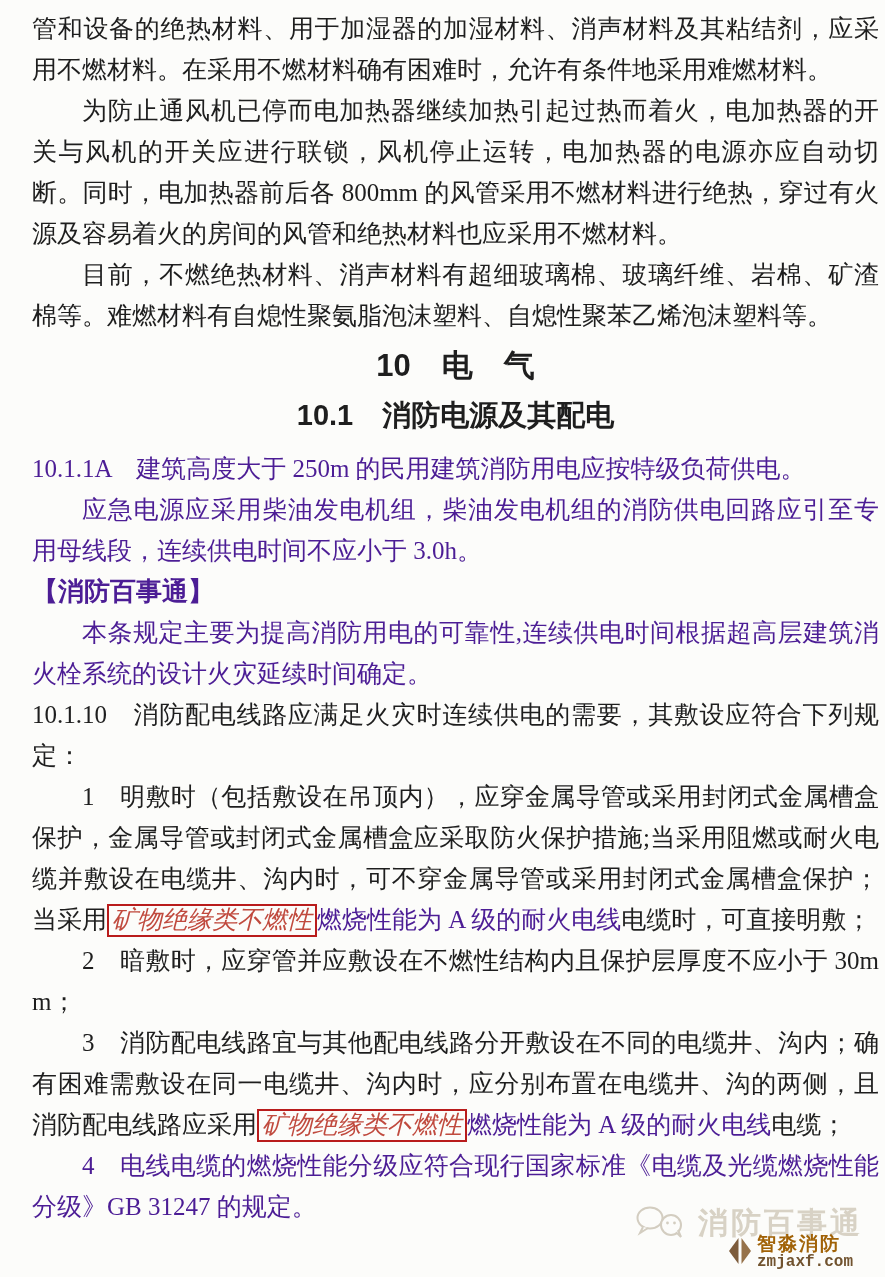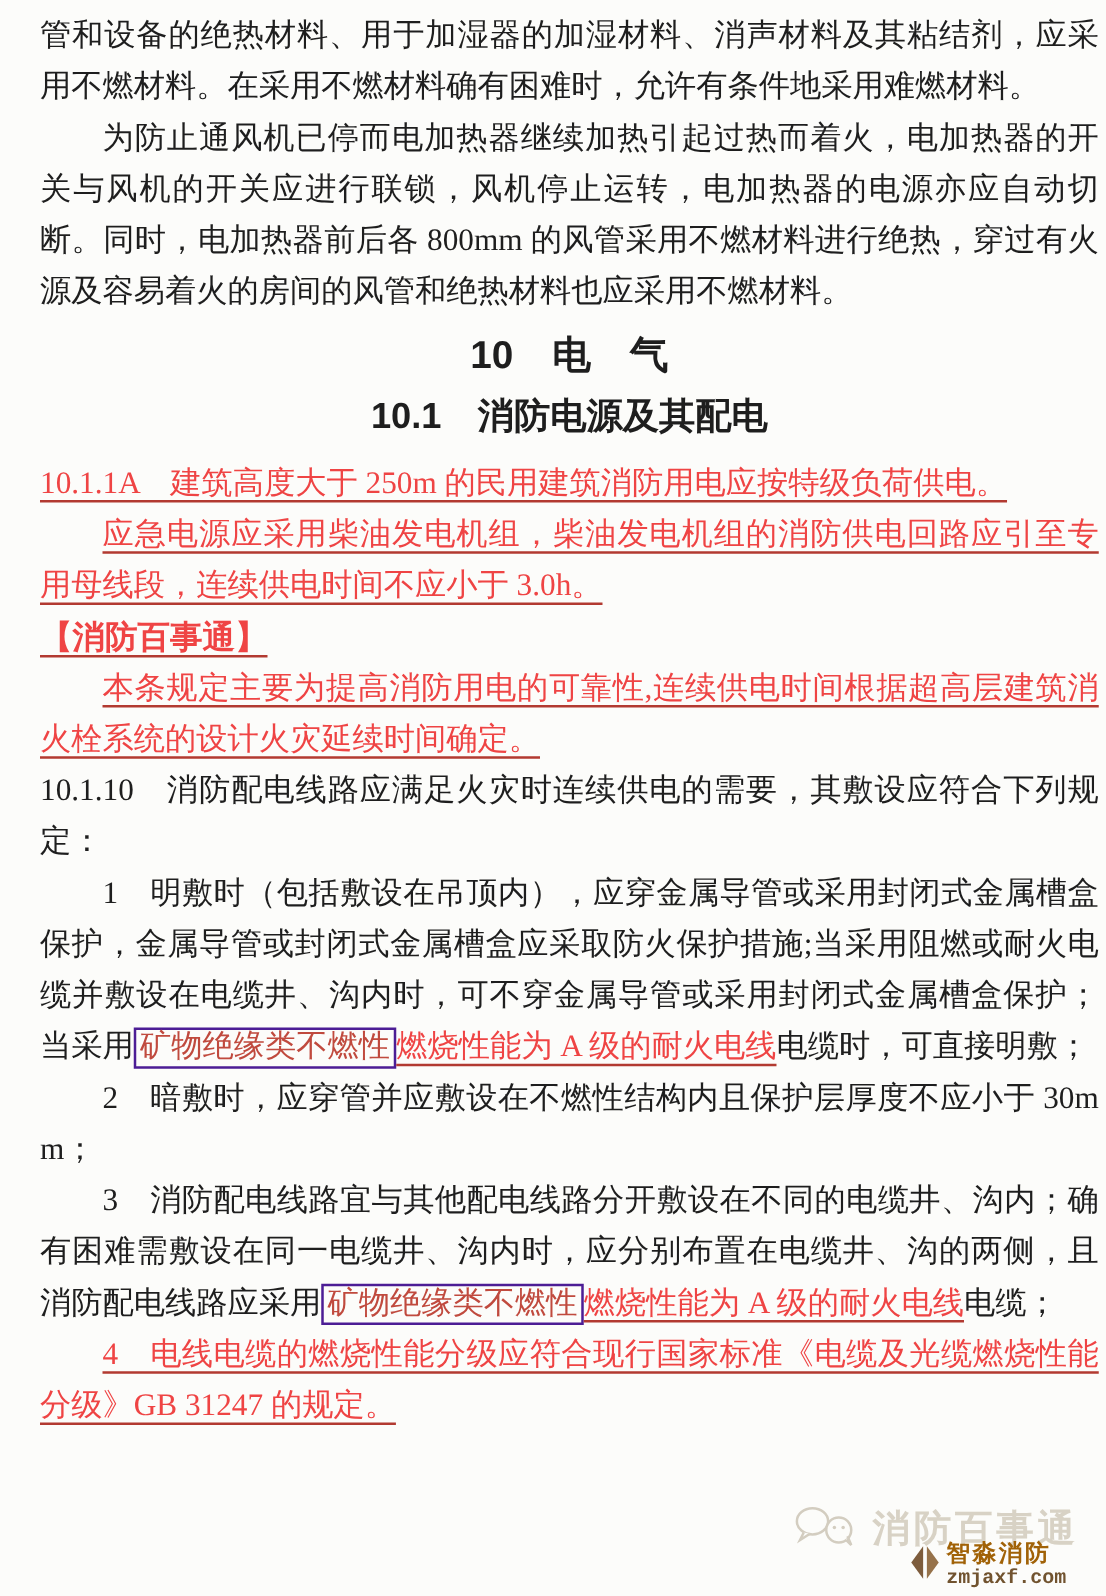--- a/index.html
+++ b/index.html
@@ -37,33 +37,33 @@
     margin-bottom:8px;
     text-indent:0;
   }
   .label {
     font-family:"Liberation Sans","DejaVu Sans",sans-serif;
     font-weight:bold;
     font-size:26px;
   }
   .seg-black { color:#1e1e1e; }
   .seg-red-u {
-    color:#ef4444;
-    text-decoration:underline;
+    color:#4c1d95;
     text-decoration-thickness:2px;
     text-underline-offset:6px;
     text-decoration-color:#b23a31;
     margin-top:16px;
   }
   .seg-red-box {
     color:#c04a3e;
-    border:2px solid #4c1d95;
+    border:2px solid #b91c1c;
     padding:0 3px 2px 3px;
     -webkit-box-decoration-break:clone;
     box-decoration-break:clone;
+    font-style:italic;
   }
   .watermark {
     position:absolute;
     right:8px; bottom:6px;
     text-align:right;
     font-family:"Liberation Sans","DejaVu Sans",sans-serif;
     pointer-events:none;
   }
   .wm-row1 {
     display:flex; align-items:center; justify-content:flex-end; gap:8px;
@@ -81,20 +81,21 @@
   .wm-brown { font-size:19px; font-weight:bold; color:#a16207; letter-spacing:2px; }
   .wm-site  { font-size:16px; font-weight:bold; color:#71532f; font-family:"Liberation Mono","DejaVu Sans Mono",monospace; }
 </style>
 </head>
 <body>
 
 <div class="page">
   <div id="doc">
       <p class="para "><span class="seg-black">管和设备的绝热材料、用于加湿器的加湿材料、消声材料及其粘结剂，应采用不燃材料。在采用不燃材料确有困难时，允许有条件地采用难燃材料。</span></p>
       <p class="para  indent"><span class="seg-black">为防止通风机已停而电加热器继续加热引起过热而着火，电加热器的开关与风机的开关应进行联锁，风机停止运转，电加热器的电源亦应自动切断。同时，电加热器前后各 800mm 的风管采用不燃材料进行绝热，穿过有火源及容易着火的房间的风管和绝热材料也应采用不燃材料。</span></p>
+      <p class="para  indent"><span class="seg-black">目前，不燃绝热材料、消声材料有超细玻璃棉、玻璃纤维、岩棉、矿渣棉等。难燃材料有自熄性聚氨脂泡沫塑料、自熄性聚苯乙烯泡沫塑料等。</span></p>
       <p class="para h1"><span class="seg-black">10　电　气</span></p>
       <p class="para h2"><span class="seg-black">10.1　消防电源及其配电</span></p>
       <p class="para "><span class="seg-red-u">10.1.1A　建筑高度大于 250m 的民用建筑消防用电应按特级负荷供电。</span></p>
       <p class="para  indent"><span class="seg-red-u">应急电源应采用柴油发电机组，柴油发电机组的消防供电回路应引至专用母线段，连续供电时间不应小于 3.0h。</span></p>
       <p class="para label"><span class="seg-red-u">【消防百事通】</span></p>
       <p class="para  indent"><span class="seg-red-u">本条规定主要为提高消防用电的可靠性,连续供电时间根据超高层建筑消火栓系统的设计火灾延续时间确定。</span></p>
       <p class="para "><span class="seg-black">10.1.10　消防配电线路应满足火灾时连续供电的需要，其敷设应符合下列规定：</span></p>
       <p class="para  indent"><span class="seg-black">1　明敷时（包括敷设在吊顶内），应穿金属导管或采用封闭式金属槽盒保护，金属导管或封闭式金属槽盒应采取防火保护措施;当采用阻燃或耐火电缆并敷设在电缆井、沟内时，可不穿金属导管或采用封闭式金属槽盒保护；当采用</span><span class="seg-red-box">矿物绝缘类不燃性</span><span class="seg-red-u">燃烧性能为 A 级的耐火电线</span><span class="seg-black">电缆时，可直接明敷；</span></p>
       <p class="para  indent"><span class="seg-black">2　暗敷时，应穿管并应敷设在不燃性结构内且保护层厚度不应小于 30mm；</span></p>
       <p class="para  indent"><span class="seg-black">3　消防配电线路宜与其他配电线路分开敷设在不同的电缆井、沟内；确有困难需敷设在同一电缆井、沟内时，应分别布置在电缆井、沟的两侧，且消防配电线路应采用</span><span class="seg-red-box">矿物绝缘类不燃性</span><span class="seg-red-u">燃烧性能为 A 级的耐火电线</span><span class="seg-black">电缆；</span></p>

